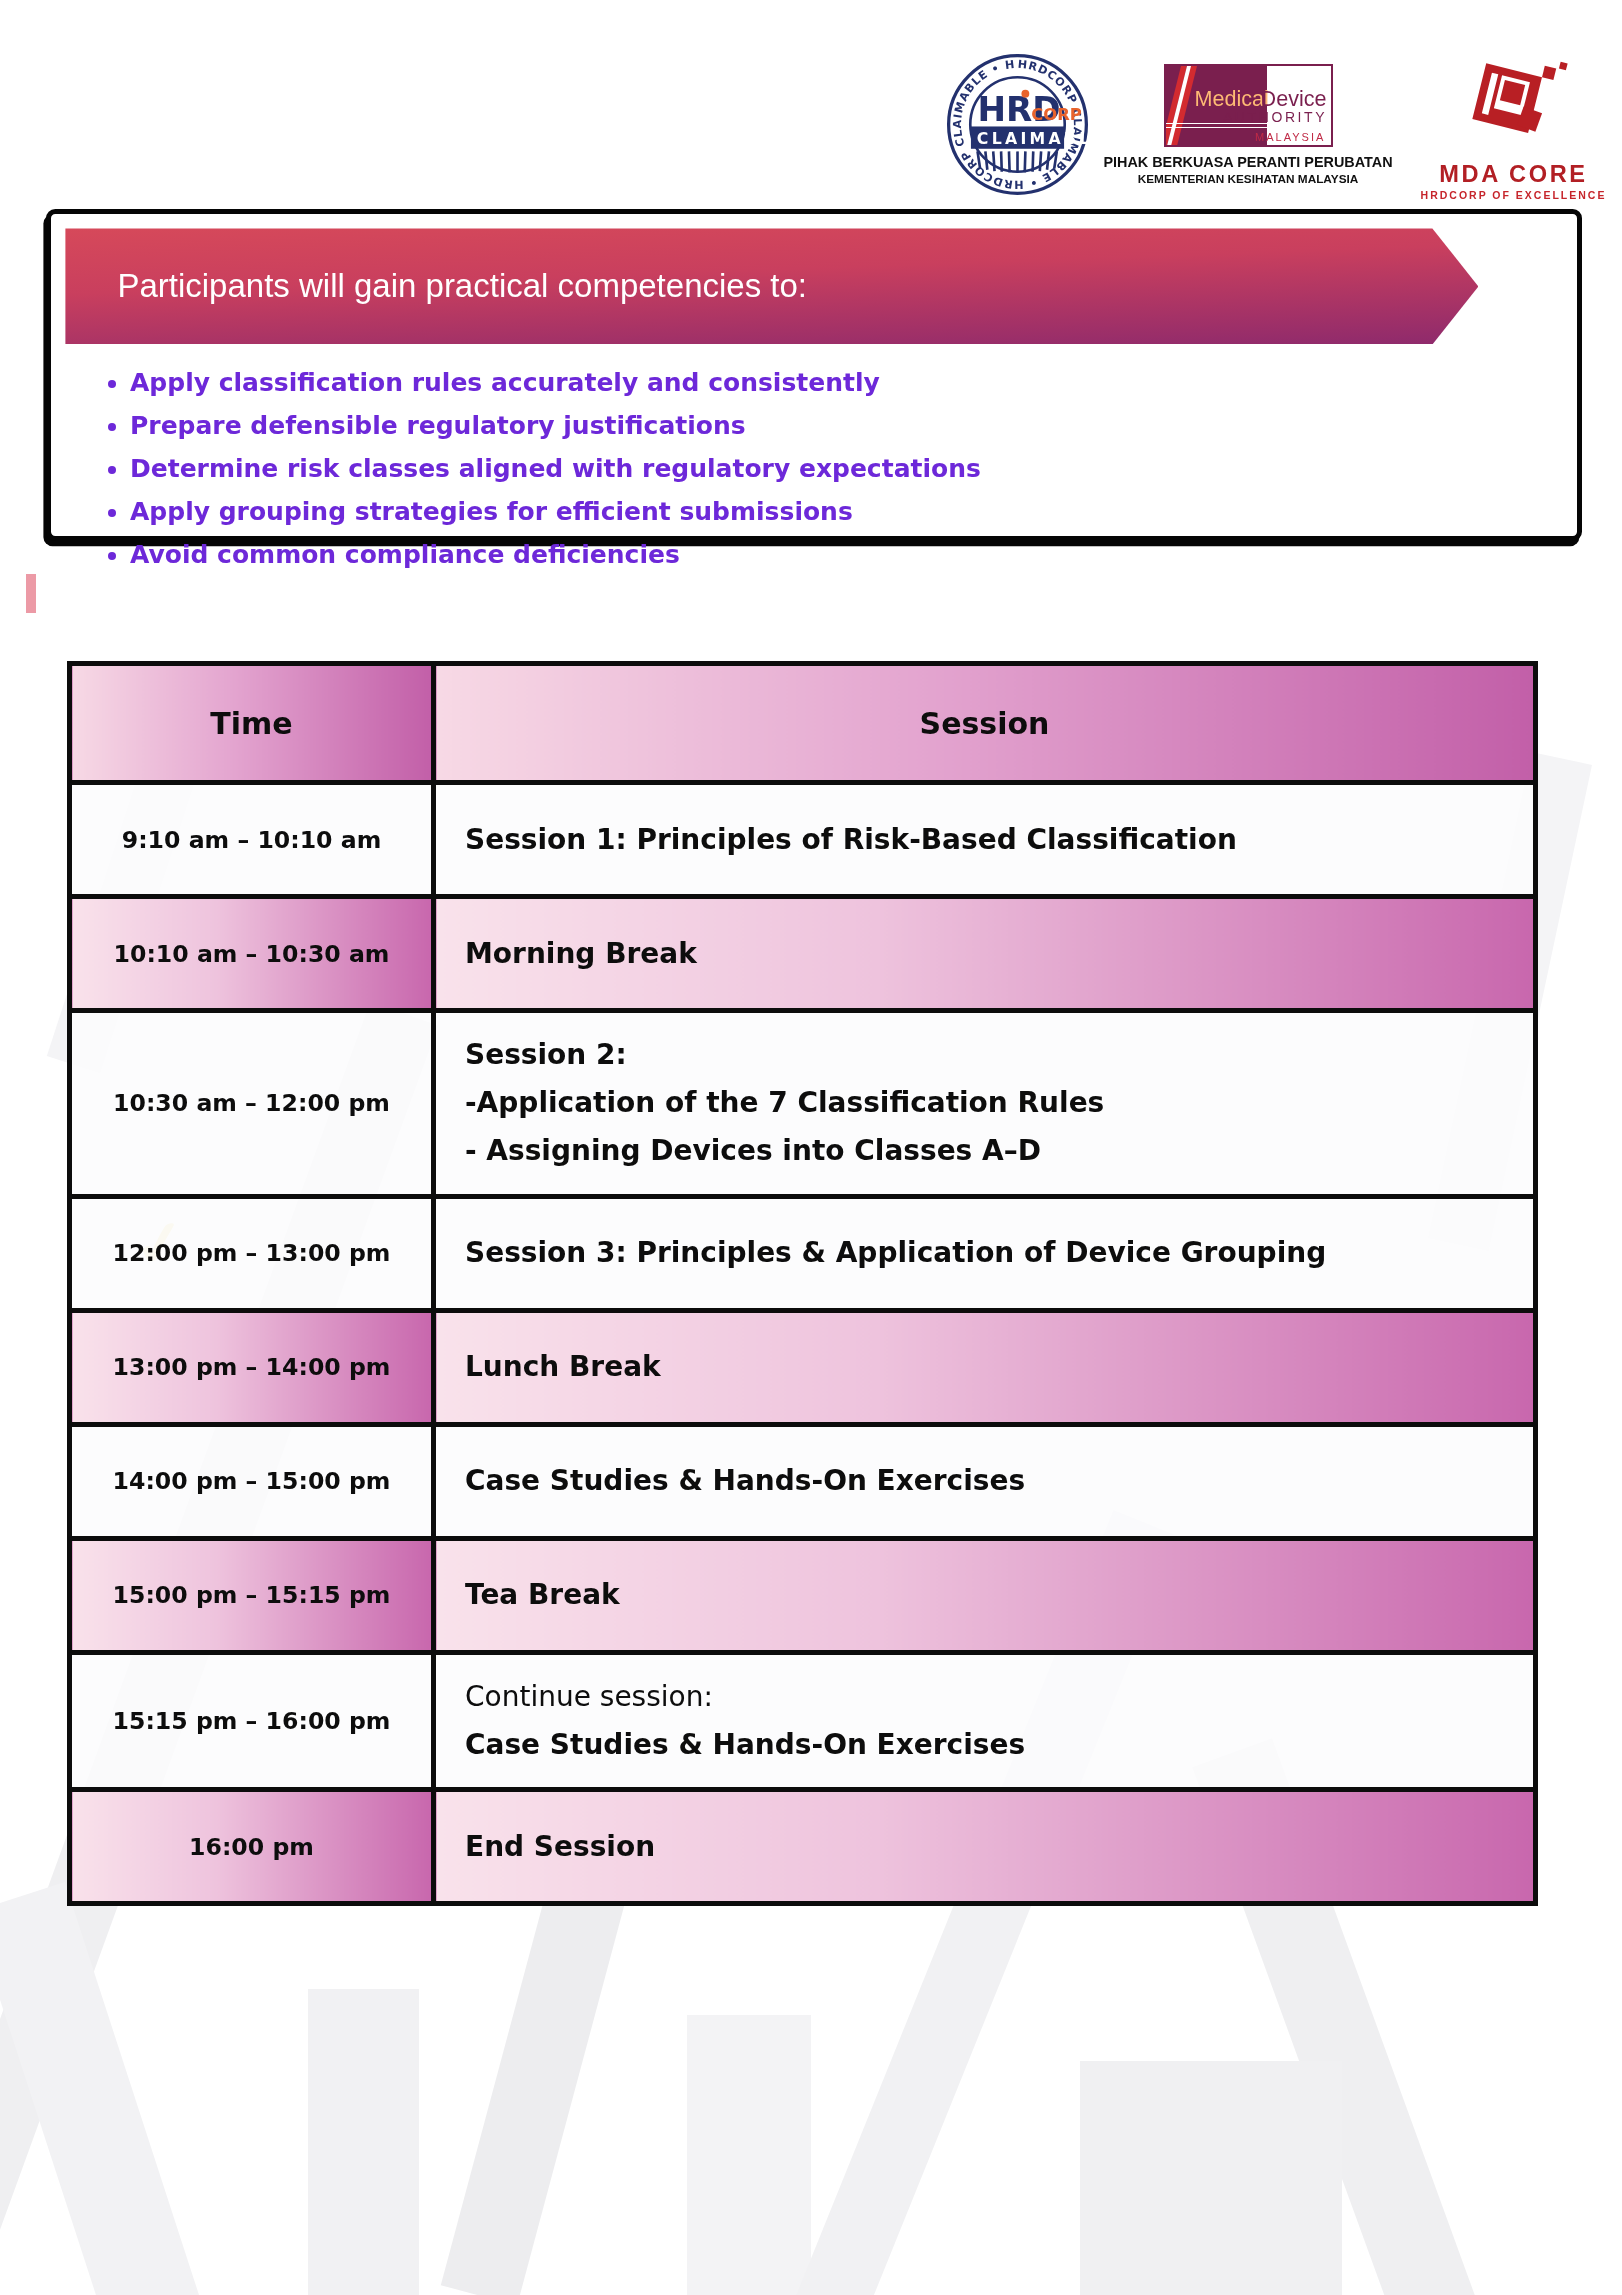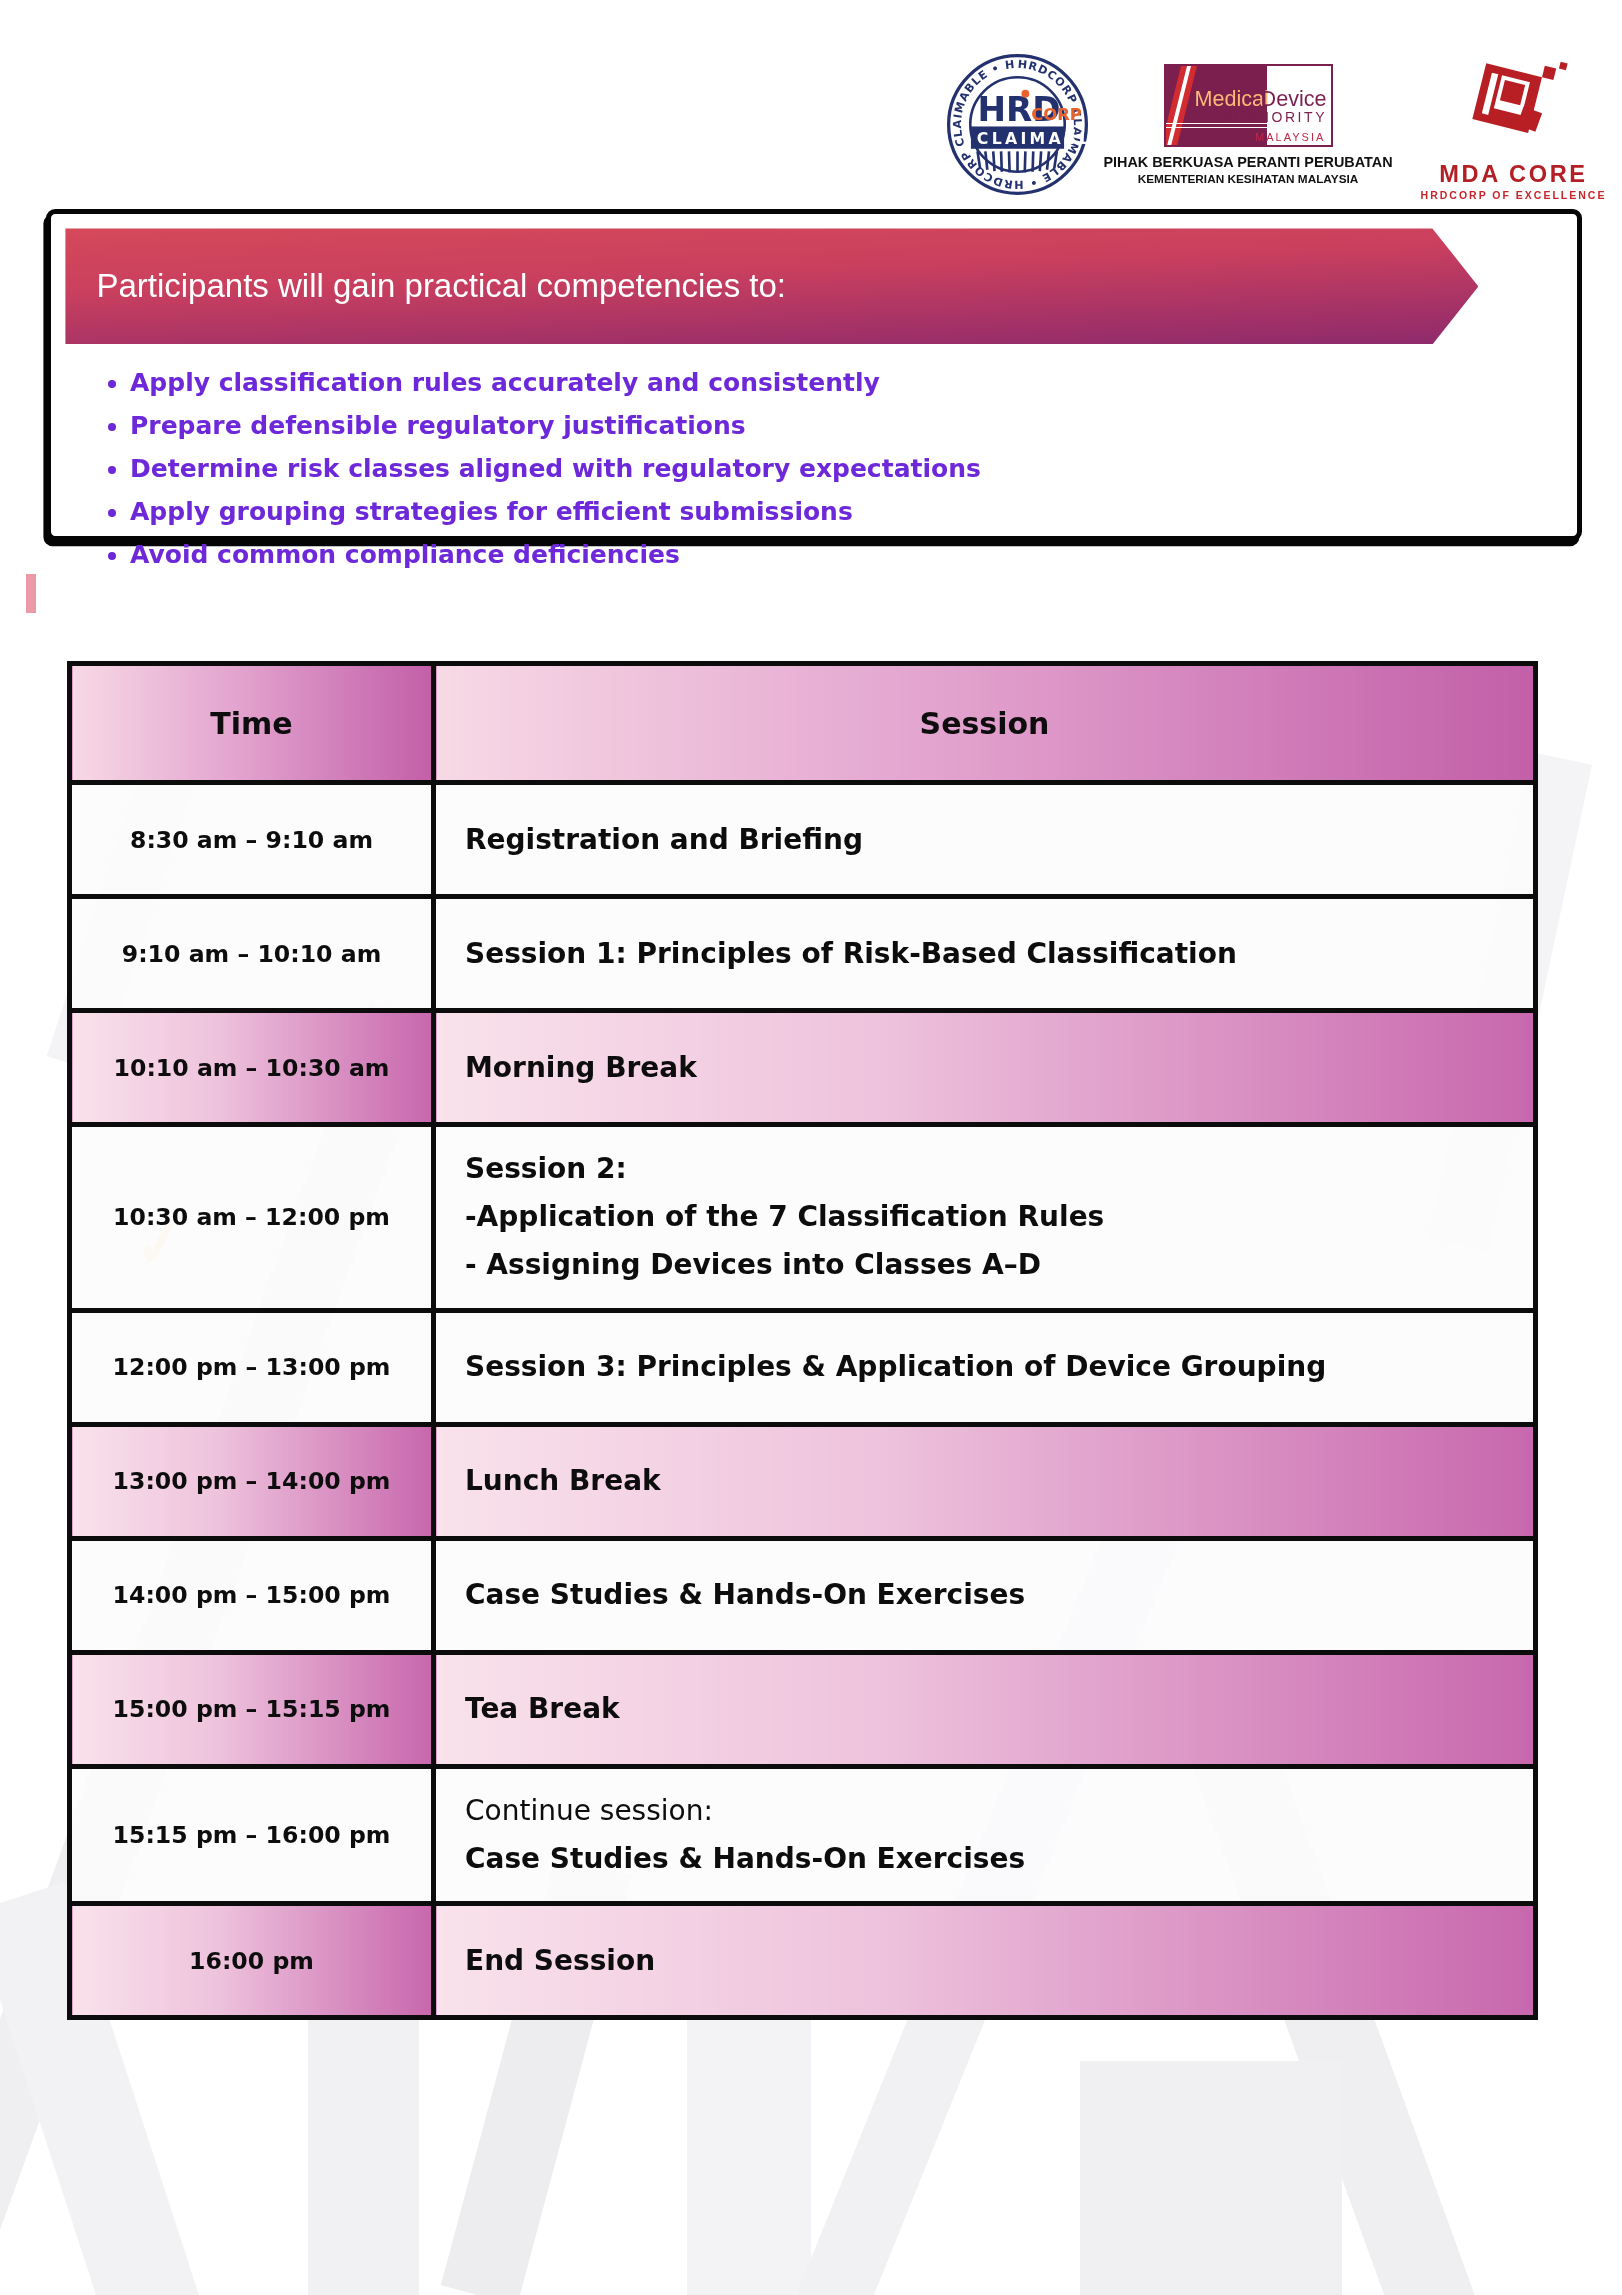--- a/index.html
+++ b/index.html
@@ -57,21 +57,21 @@
   .comp-box{
     position:absolute;left:46px;top:209px;width:1536px;height:332px;z-index:2;
     background:#ffffff;border:5.2px solid #050505;border-radius:9.2px;
     box-shadow:-2.6px 5.2px 0 #050505;box-sizing:border-box;
   }
   .ribbon{
     background:linear-gradient(178deg,#d6495a 0%,#c93f5e 40%,#8e2a6c 100%);
     color:#ffffff;display:flex;align-items:center;
     clip-path:polygon(0 0, calc(100% - 46px) 0, 100% 50%, calc(100% - 46px) 100%, 0 100%);
   }
-  .ribbon-comp{margin:14.4px 0 0 14.4px;width:1413px;height:116px;font-size:33px;padding-left:31px;box-sizing:border-box;}
+  .ribbon-comp{margin:14.4px 0 0 14.4px;width:1413px;height:116px;font-size:33px;padding-left:52px;box-sizing:border-box;}
   .comp-list{margin:22px 0 0 0;padding-left:79px;}
   .comp-list li{
     font-family:"DejaVu Sans",sans-serif;font-weight:bold;font-size:25px;color:#6d28d9;
     margin-bottom:9.2px;line-height:1.35;
   }
 
   
   .ribbon-agenda{
     position:absolute;left:46px;top:563px;width:1386px;height:77px;z-index:2;
     font-size:32px;padding-left:36px;box-sizing:border-box;
@@ -201,26 +201,20 @@
         <col>
       </colgroup>
     <thead>
       <tr>
         <th>Time</th>
         <th>Session</th>
       </tr>
     </thead>
     <tbody id="agenda-body">
         <tr>
-          <td class="time-cell">8:30 am – 9:10 am</td>
-          <td class="session-cell">
-            <div class="session-line">Registration and Briefing</div>
-          </td>
-        </tr>
-        <tr>
           <td class="time-cell">9:10 am – 10:10 am</td>
           <td class="session-cell">
             <div class="session-line">Session 1: Principles of Risk-Based Classification</div>
           </td>
         </tr>
         <tr class="hl">
           <td class="time-cell">10:10 am – 10:30 am</td>
           <td class="session-cell">
             <div class="session-line">Morning Break</div>
           </td>

